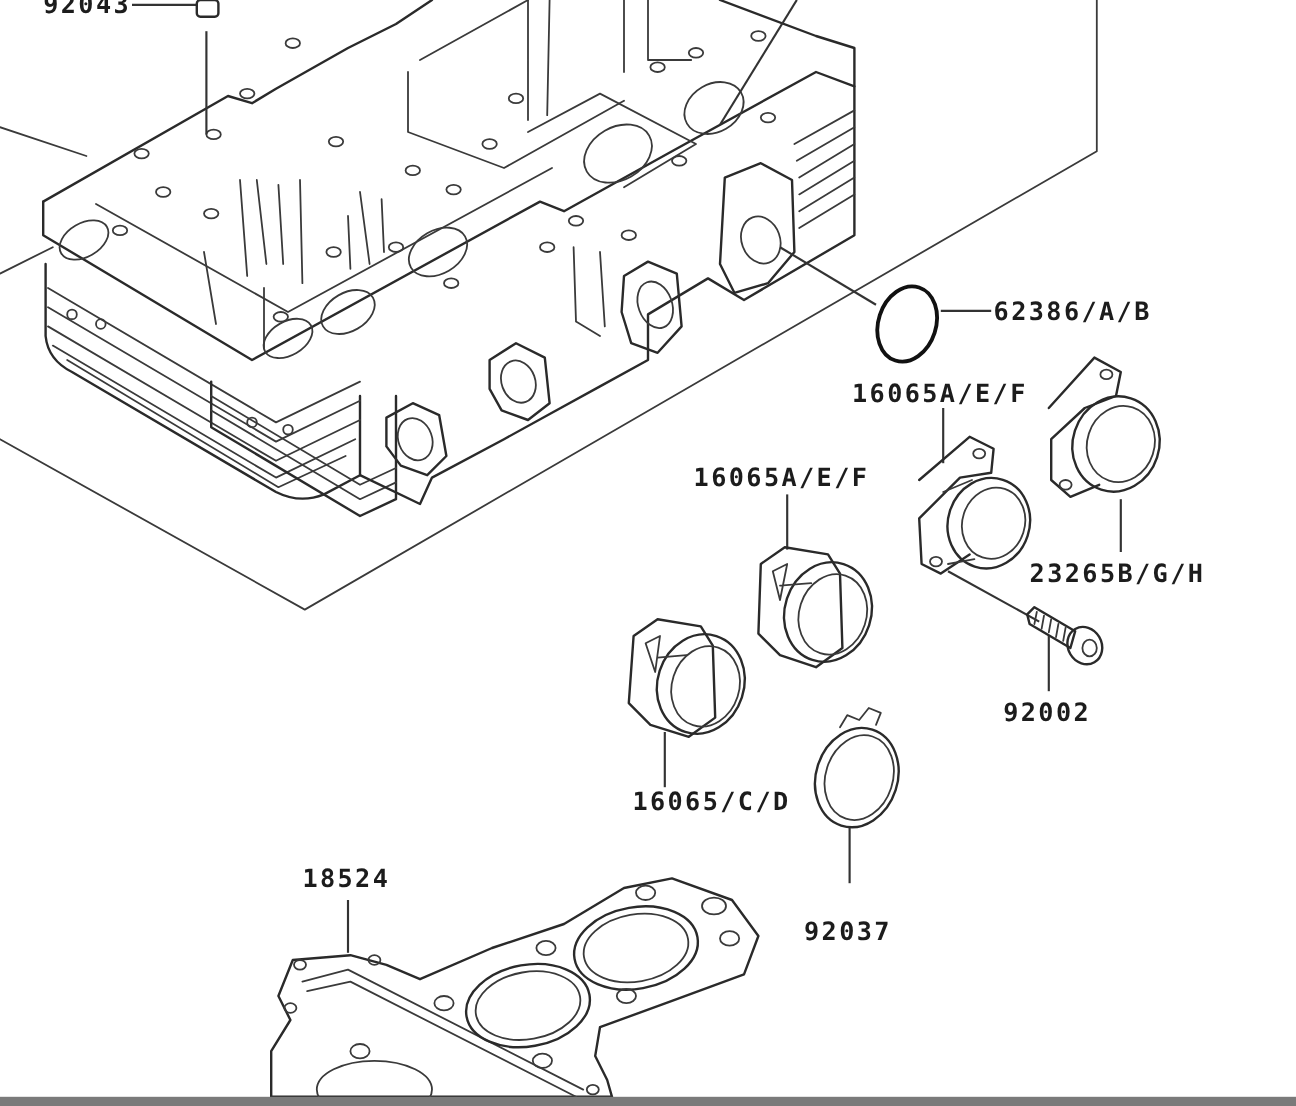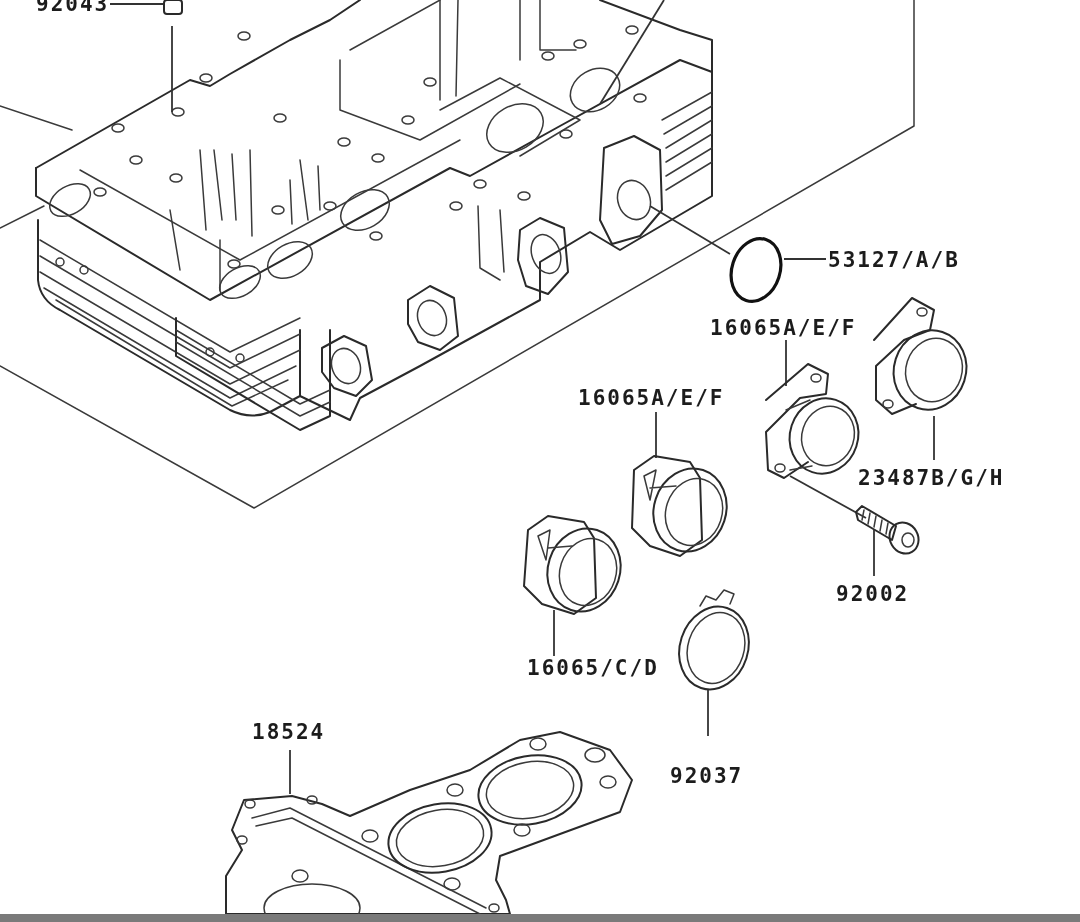--- a/index.html
+++ b/index.html
@@ -194,23 +194,23 @@
           <ellipse cx="300" cy="876" rx="8" ry="6"></ellipse>
         <ellipse cx="250" cy="804" rx="5" ry="4"></ellipse>
           <ellipse cx="312" cy="800" rx="5" ry="4"></ellipse>
         <ellipse cx="242" cy="840" rx="5" ry="4"></ellipse>
           <ellipse cx="494" cy="908" rx="5" ry="4"></ellipse>
       </g>
     </g>
   </svg>
 
   <div class="part-label" style="left:36px; top:-6px;">92043</div>
-  <div class="part-label" style="left:828px; top:250px;">53127/A/B</div>
+  <div class="part-label" style="left:828px; top:250px;">62386/A/B</div>
   <div class="part-label" style="left:710px; top:318px;">16065A/E/F</div>
   <div class="part-label" style="left:578px; top:388px;">16065A/E/F</div>
-  <div class="part-label" style="left:858px; top:468px;">23487B/G/H</div>
+  <div class="part-label" style="left:858px; top:468px;">23265B/G/H</div>
   <div class="part-label" style="left:836px; top:584px;">92002</div>
   <div class="part-label" style="left:486px; top:658px;margin-left:41px;">16065/C/D</div>
   <div class="part-label" style="left:670px; top:742px;margin-top:24px;">92037</div>
   <div class="part-label" style="left:252px; top:722px;">18524</div>
 
   <div class="bottom-bar"></div>
 </div>
 
 </body></html>

